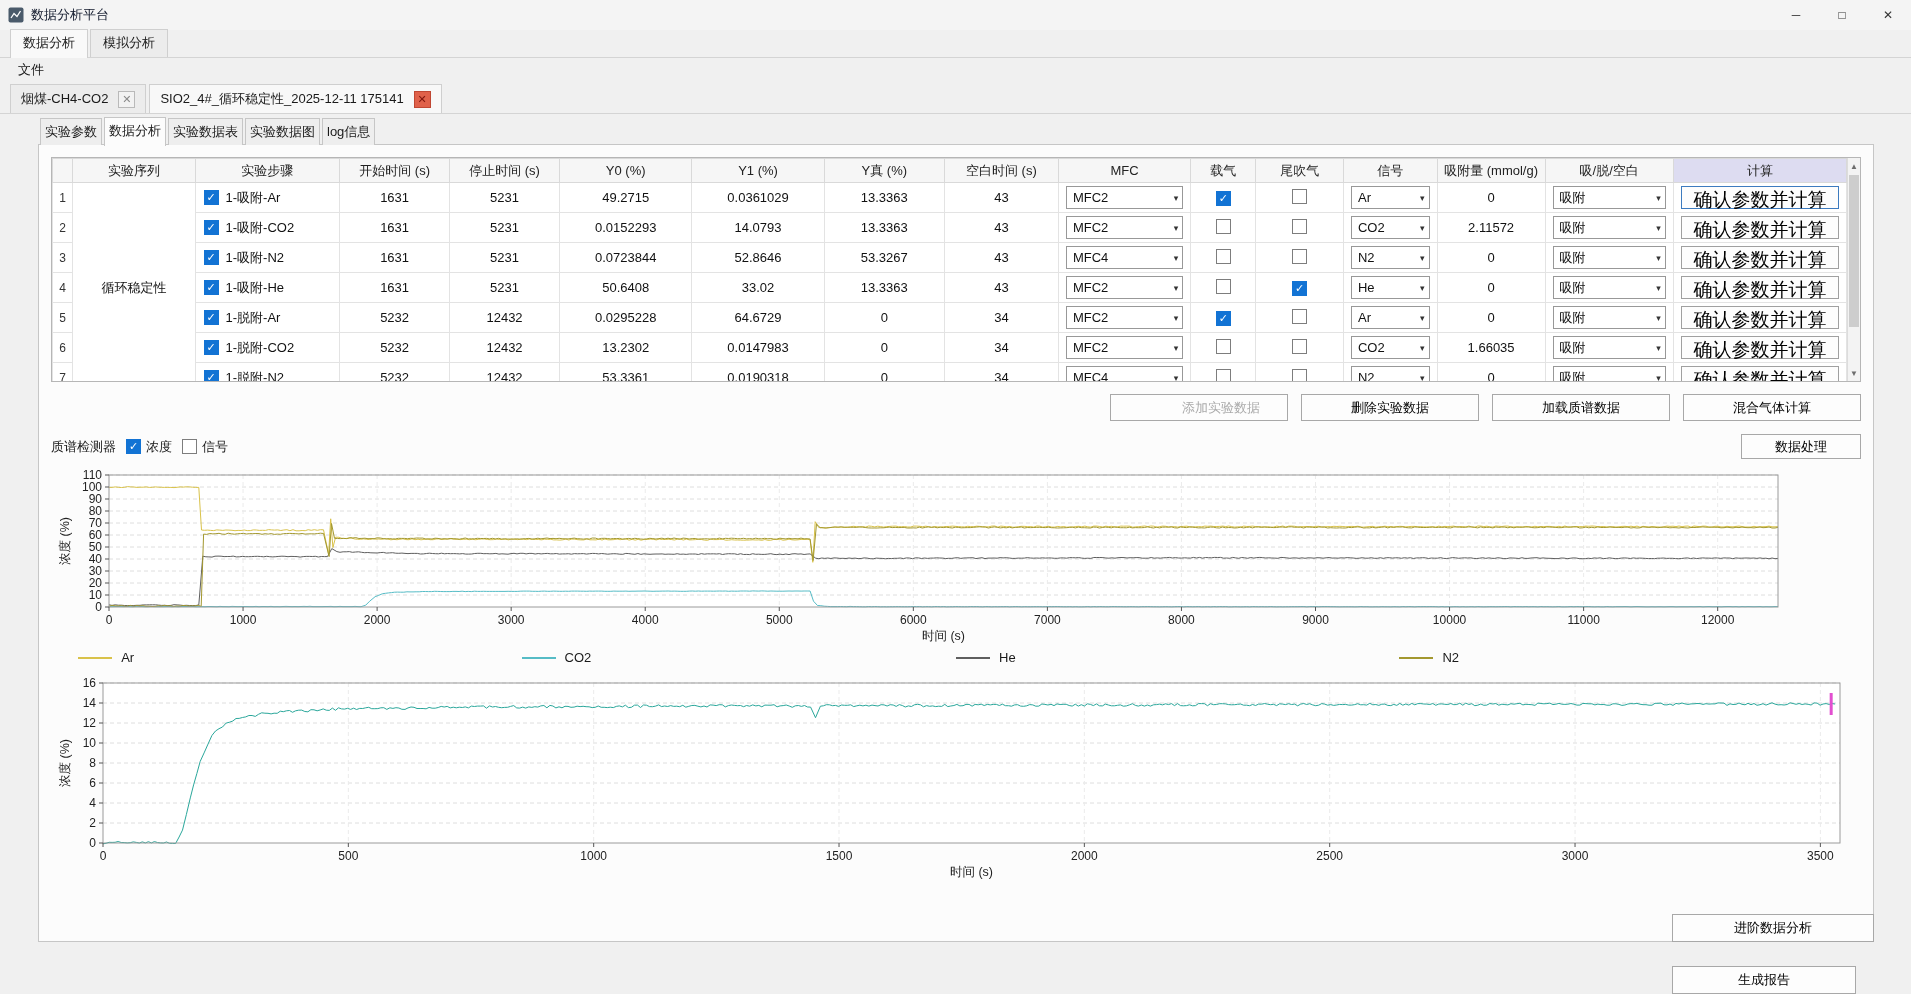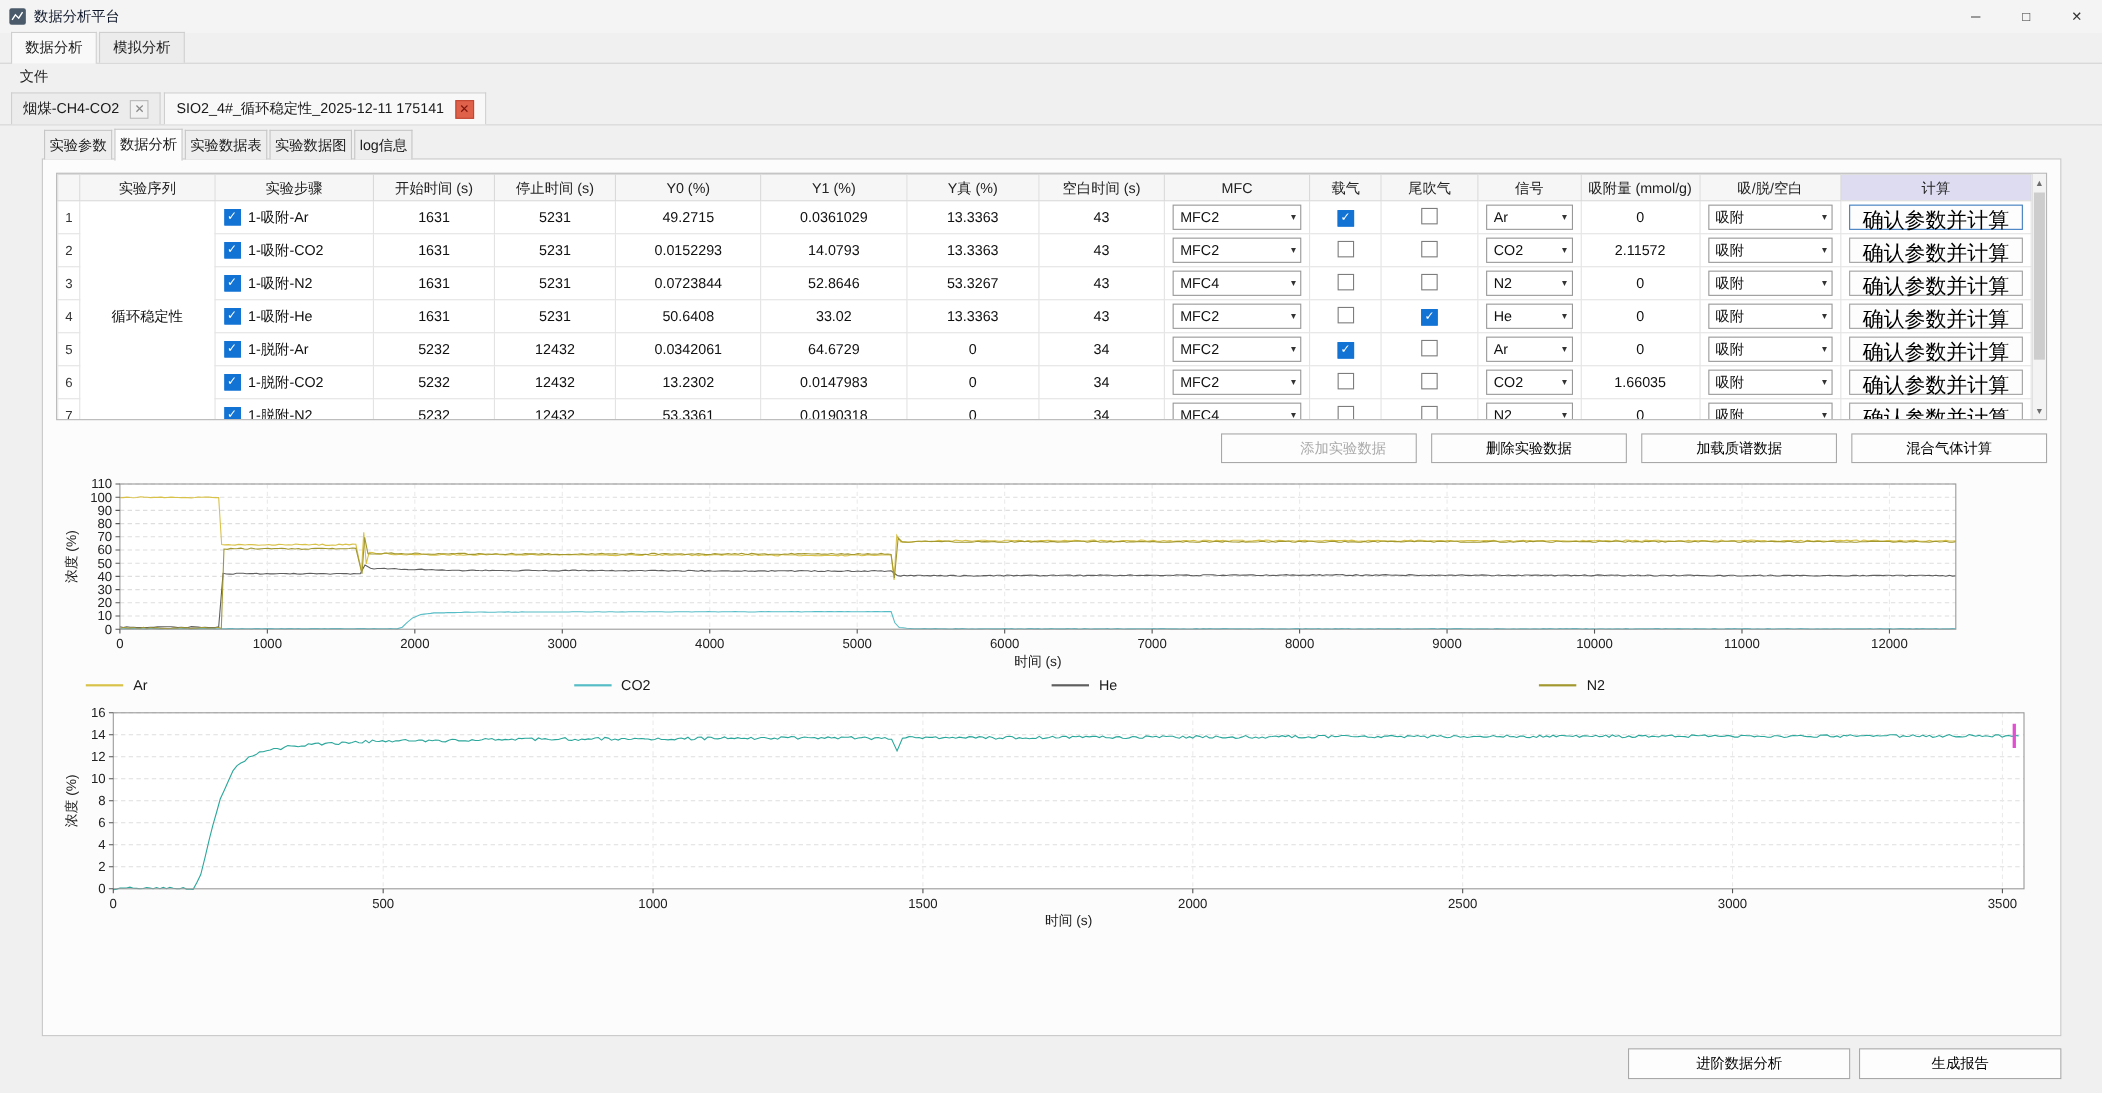--- a/index.html
+++ b/index.html
@@ -73,21 +73,21 @@
   .btn.process{ margin-left:auto; width:120px; height:25px; }
 
   
   svg.chart{ display:block; }
   #chart2{ margin-top:6px; }
   .legend{ position:relative; height:26px; }
   .legend-item{ position:absolute; top:5px; display:flex; align-items:center; gap:9px; font-size:13px; }
   .legend-line{ width:34px; height:2px; display:inline-block; }
 
   
-  .footer{ position:absolute; right:37px; bottom:13px; display:flex; gap:8px; }
+  .footer{ position:absolute; right:37px; bottom:0; display:flex; gap:24px;flex-direction:column; }
   .btn-advanced{ width:202px; height:28px; }
   .btn-report{ width:184px; height:28px; }
 </style>
 </head>
 <body>
 
 <div class="window">
 
   <div class="titlebar">
     <span class="app-icon">
@@ -327,21 +327,21 @@
               <tr>
                 <td class="rownum">5</td>
                 <td class="step-cell">
                   <div class="step-inner">
                     <span class="cb checked">✓</span>
                     <span>1-脱附-Ar</span>
                   </div>
                 </td>
                 <td>5232</td>
                 <td>12432</td>
-                <td>0.0342061</td>
+                <td>0.0295228</td>
                 <td>64.6729</td>
                 <td>0</td>
                 <td>34</td>
                 <td>
                   <div class="combo">
                     <span class="combo-val">MFC2</span>
                     <span class="caret">▾</span>
                   </div>
                 </td>
                 <td><span class="cb checked">✓</span></td>
@@ -444,20 +444,32 @@
         </div>
       </div>
 
       <div class="action-row" id="actionRow">
           <button class="btn disabled">添加实验数据</button>
           <button class="btn">删除实验数据</button>
           <button class="btn">加载质谱数据</button>
           <button class="btn">混合气体计算</button>
         </div>
 
+      <div class="ms-row">
+        <span>质谱检测器</span>
+        <span class="cb-pair">
+          <span class="cb checked">✓</span>
+          <span>浓度</span>
+        </span>
+        <span class="cb-pair">
+          <span class="cb"></span>
+          <span>信号</span>
+        </span>
+        <button class="btn process">数据处理</button>
+      </div>
 
       <svg id="chart1" class="chart" width="1812" height="176">
           <rect x="58" y="6" width="1669" height="132" fill="#ffffff"></rect>
           <line x1="58" y1="126" x2="1727" y2="126" stroke="#dedede" stroke-width="1" stroke-dasharray="4 3"></line>
           <line x1="58" y1="114" x2="1727" y2="114" stroke="#dedede" stroke-width="1" stroke-dasharray="4 3"></line>
           <line x1="58" y1="102" x2="1727" y2="102" stroke="#dedede" stroke-width="1" stroke-dasharray="4 3"></line>
           <line x1="58" y1="90" x2="1727" y2="90" stroke="#dedede" stroke-width="1" stroke-dasharray="4 3"></line>
           <line x1="58" y1="78" x2="1727" y2="78" stroke="#dedede" stroke-width="1" stroke-dasharray="4 3"></line>
           <line x1="58" y1="66" x2="1727" y2="66" stroke="#dedede" stroke-width="1" stroke-dasharray="4 3"></line>
           <line x1="58" y1="54" x2="1727" y2="54" stroke="#dedede" stroke-width="1" stroke-dasharray="4 3"></line>

